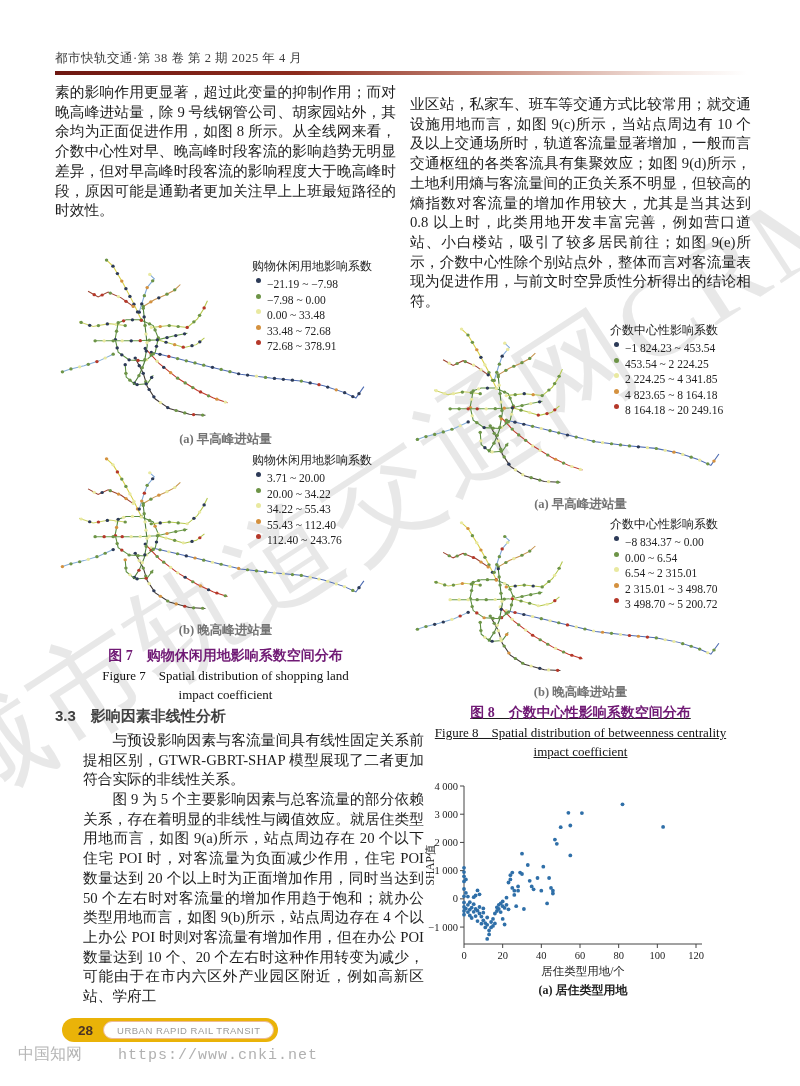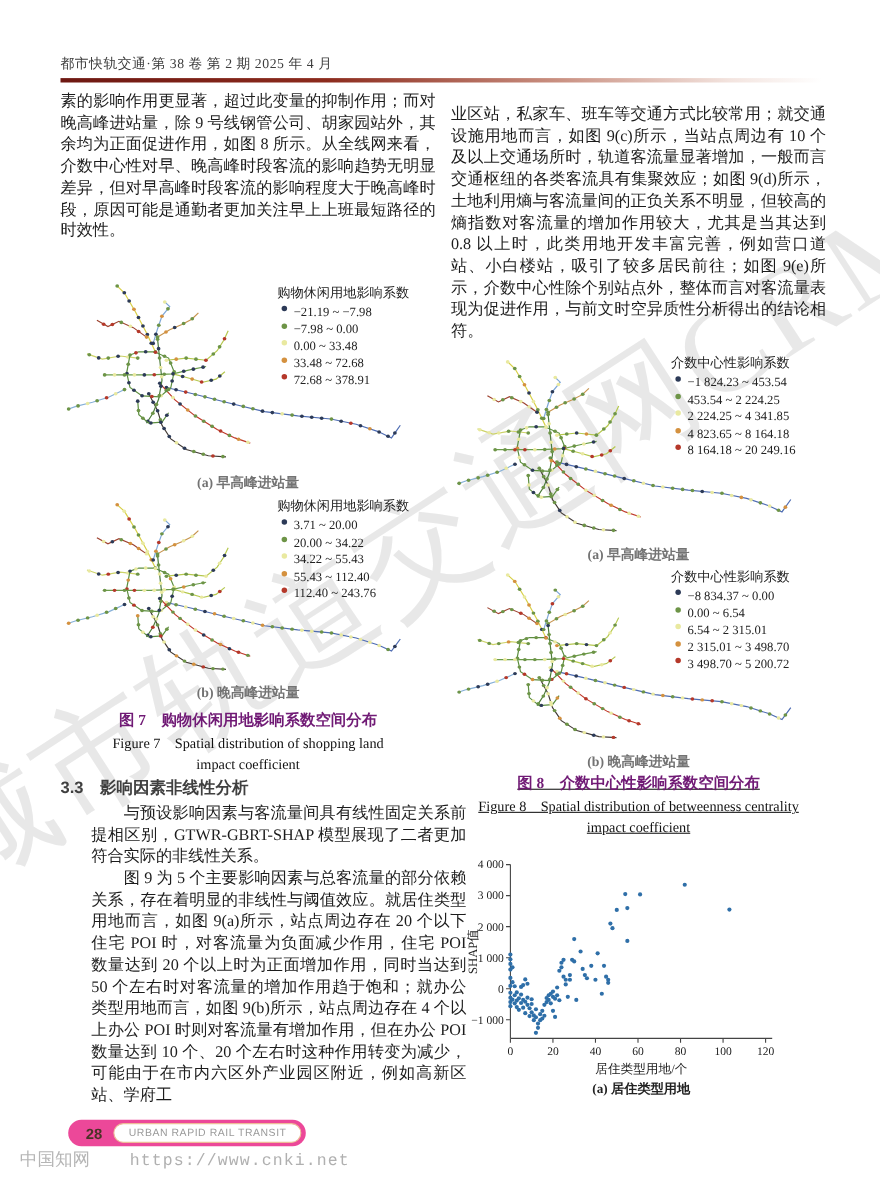--- a/index.html
+++ b/index.html
@@ -29,21 +29,21 @@
   .legend-row{display:flex;height:15.5px;}
   .legend-dot{width:5px;height:5px;border-radius:50%;margin:0 6px 0 4px;flex:0 0 auto;}
   .legend-label{font-size:11.5px;color:#222;}
   .subcaption{position:absolute;width:100%;text-align:center;font-size:12.5px;font-weight:600;color:#737373;}
   .figcap-cn{text-align:center;font-weight:bold;font-size:14px;color:#701a75;line-height:21px;}
   .figcap-en{text-align:center;font-size:13px;color:#111;line-height:19px;}
   
   .scatter-svg text{font-family:"Liberation Serif",serif;fill:#222;}
   
   .page-badge{left:62px;top:1018px;display:inline-flex;align-items:center;
-              background:#ec4899;border-radius:15px;padding:3px 4px 3px 0;}
+              background:#eab308;border-radius:15px;padding:3px 4px 3px 0;}
   .page-num{font-family:"Liberation Sans",sans-serif;font-size:13.5px;font-weight:bold;
             color:#4a3326;padding:0 10px 0 16px;}
   .journal-en{background:#ffffff;border:1px solid #edbb97;border-radius:11px;
               padding:2.5px 13px;font-size:9.5px;color:#9a9a9a;letter-spacing:.5px;
               font-family:"Liberation Sans",sans-serif;}
   .cnki-mark{left:18px;top:1044px;color:#b5b5b5;font-size:16px;display:flex;gap:36px;align-items:baseline;}
   .cnki-url{font-family:"Liberation Mono","DejaVu Sans Mono",monospace;font-size:15px;color:#b0b0b0;letter-spacing:1px;}
 </style>
 </head>
 <body>

